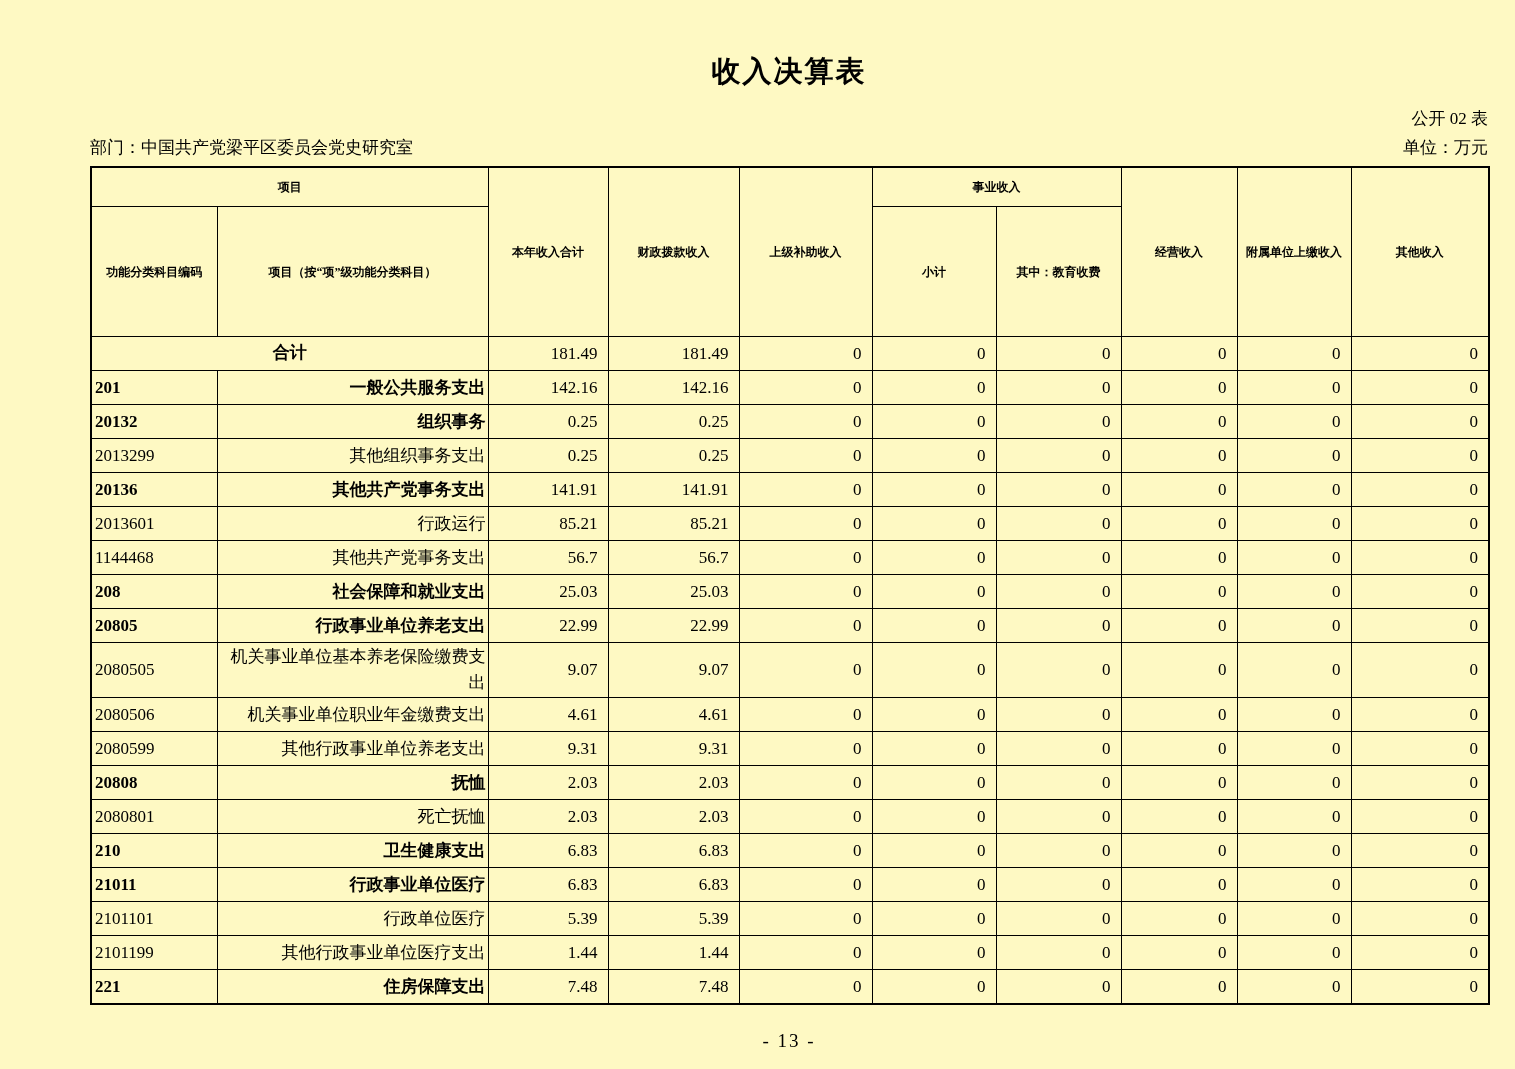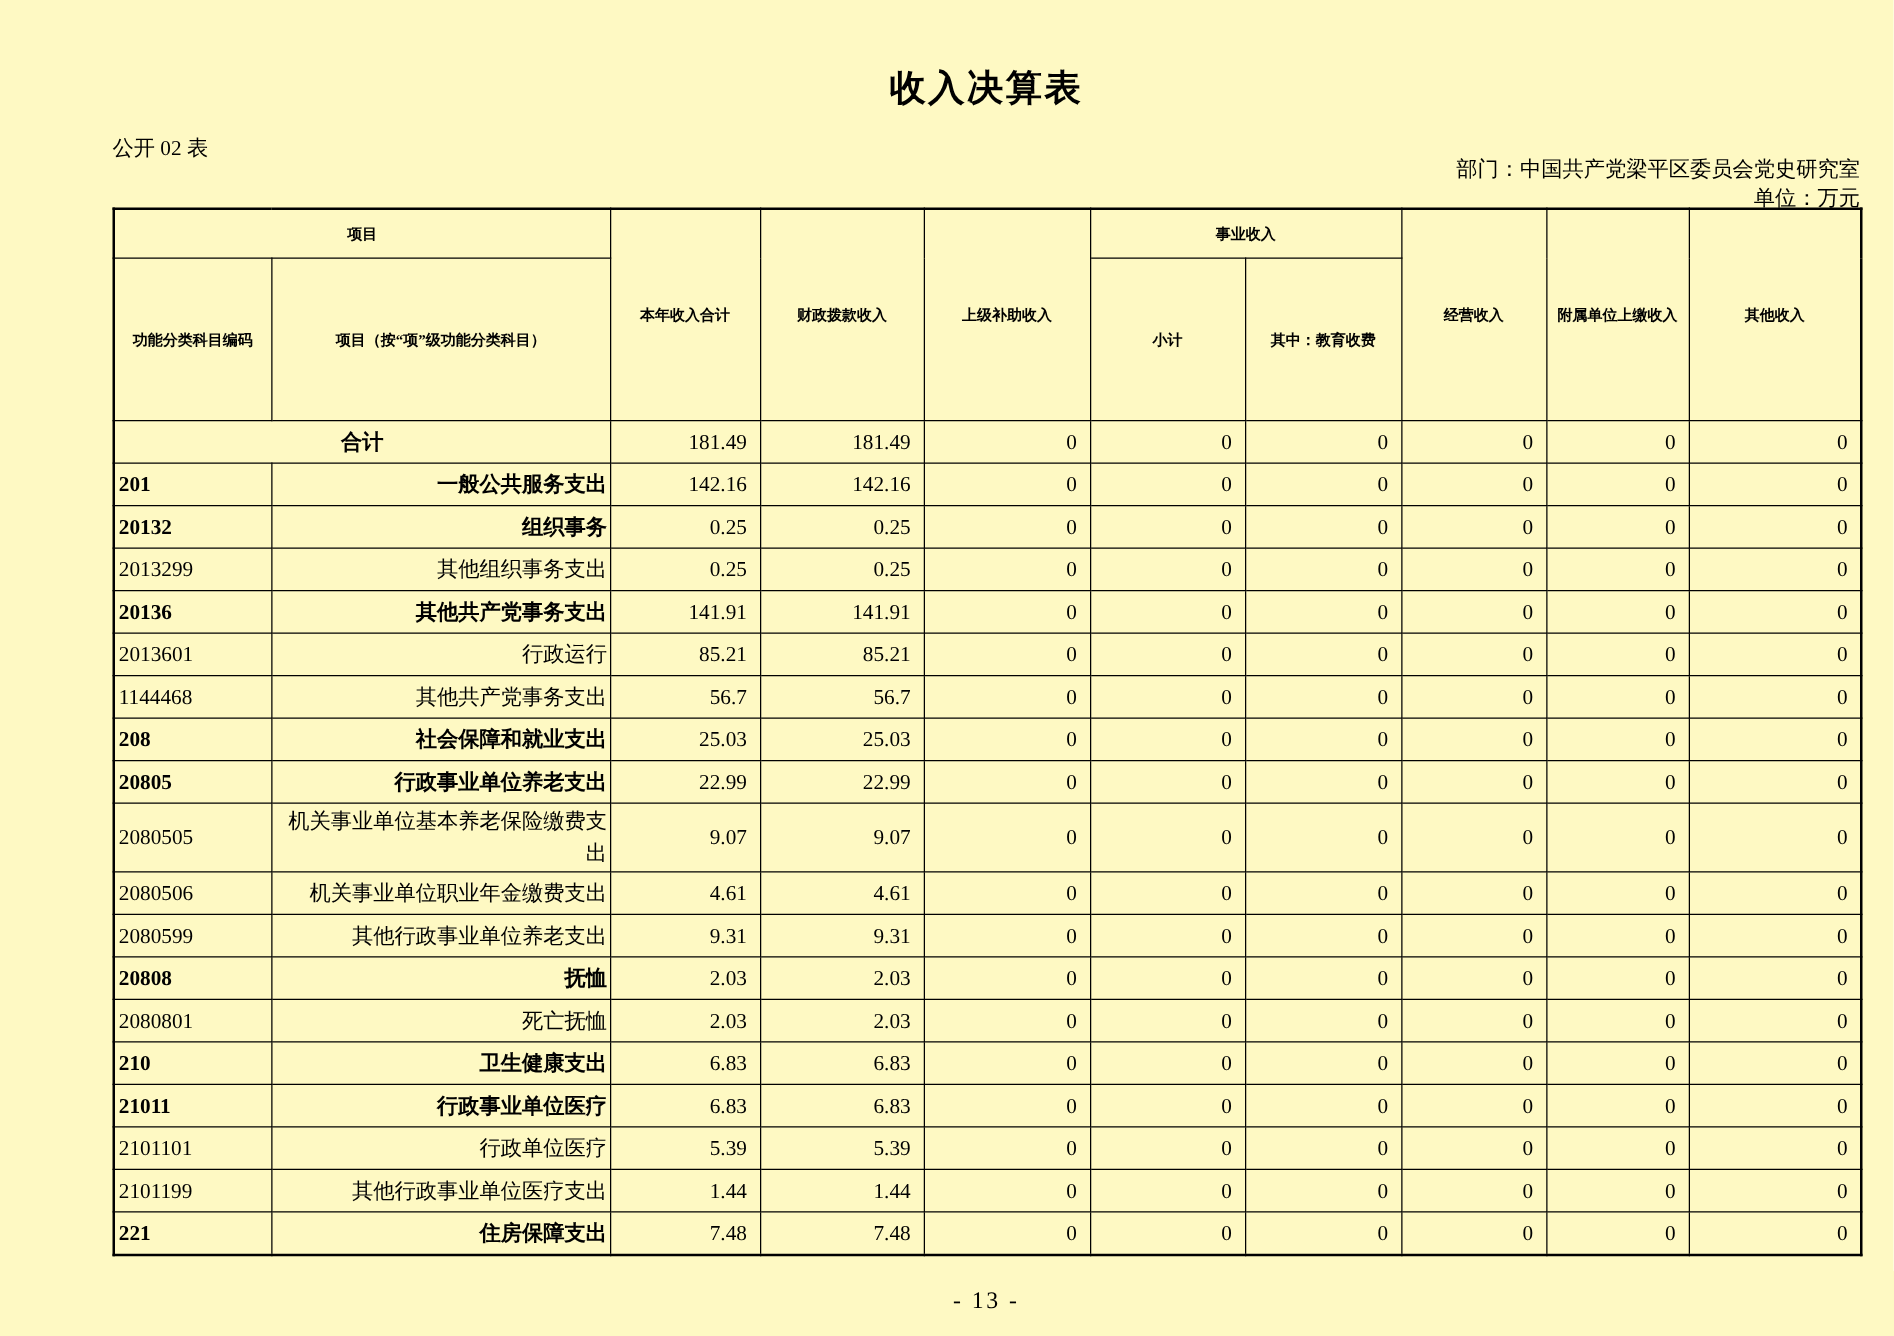--- a/index.html
+++ b/index.html
@@ -7,24 +7,24 @@
   .page {
     width: 1515px; height: 1069px; background: #fef9c3; color: #000;
     font-family: "Liberation Serif", "DejaVu Serif", serif;
     position: relative; overflow: hidden;
   }
   .content { width: 1398px; margin-left: 90px; }
   .doc-title {
     margin: 0; padding-top: 54px; text-align: center;
     font-size: 29px; font-weight: bold; letter-spacing: 2px; line-height: 1.2;
   }
-  .table-code-line { margin-top: 18px; text-align: left; font-size: 17px; height: 23px; }
+  .table-code-line { margin-top: 18px; text-align: right; font-size: 17px; height: 23px; }
   .meta-line {
     margin-top: 5px; height: 24px; font-size: 17px;
-    display: flex; justify-content: center; align-items: flex-end; flex-direction: column;
+    display: flex; justify-content: space-between; align-items: flex-end;
   }
   table.income-table {
     border-collapse: collapse; table-layout: fixed;
     width: 1398px; margin-top: 7px; border: 2px solid #000;
   }
   .income-table th, .income-table td {
     border: 1px solid #000; overflow: hidden;
   }
   .income-table th {
     font-size: 12px; font-weight: bold; padding: 2px 1px;
@@ -32,21 +32,21 @@
   }
   .income-table thead tr.h1 { height: 40px; }
   .income-table thead tr.h2 { height: 130px; }
   .income-table tbody tr { height: 34px; }
   .income-table td { font-size: 17px; vertical-align: middle; line-height: 26px; padding: 1px 2px; }
   td.cell-code { text-align: left; padding-left: 3px; }
   td.cell-name { text-align: right; padding-left: 4px; font-family: Liberation Serif, serif; }
   td.cell-num  { text-align: right; padding-right: 10px;
                  font-family: "Liberation Serif", "DejaVu Serif", serif; }
   tr.bold-row td.cell-code, tr.bold-row td.cell-name, td.cell-merged { font-weight: bold; }
-  td.cell-merged { text-align: center; }
+  td.cell-merged { text-align: center; font-family: Liberation Mono, monospace; }
   .page-footer { margin-top: 25px; text-align: center; font-size: 19px; letter-spacing: 2px; }
 </style>
 </head>
 <body>
 
 <div class="page">
   <div class="content">
     <h1 class="doc-title">收入决算表</h1>
 
     <div class="table-code-line">公开 02 表</div>

